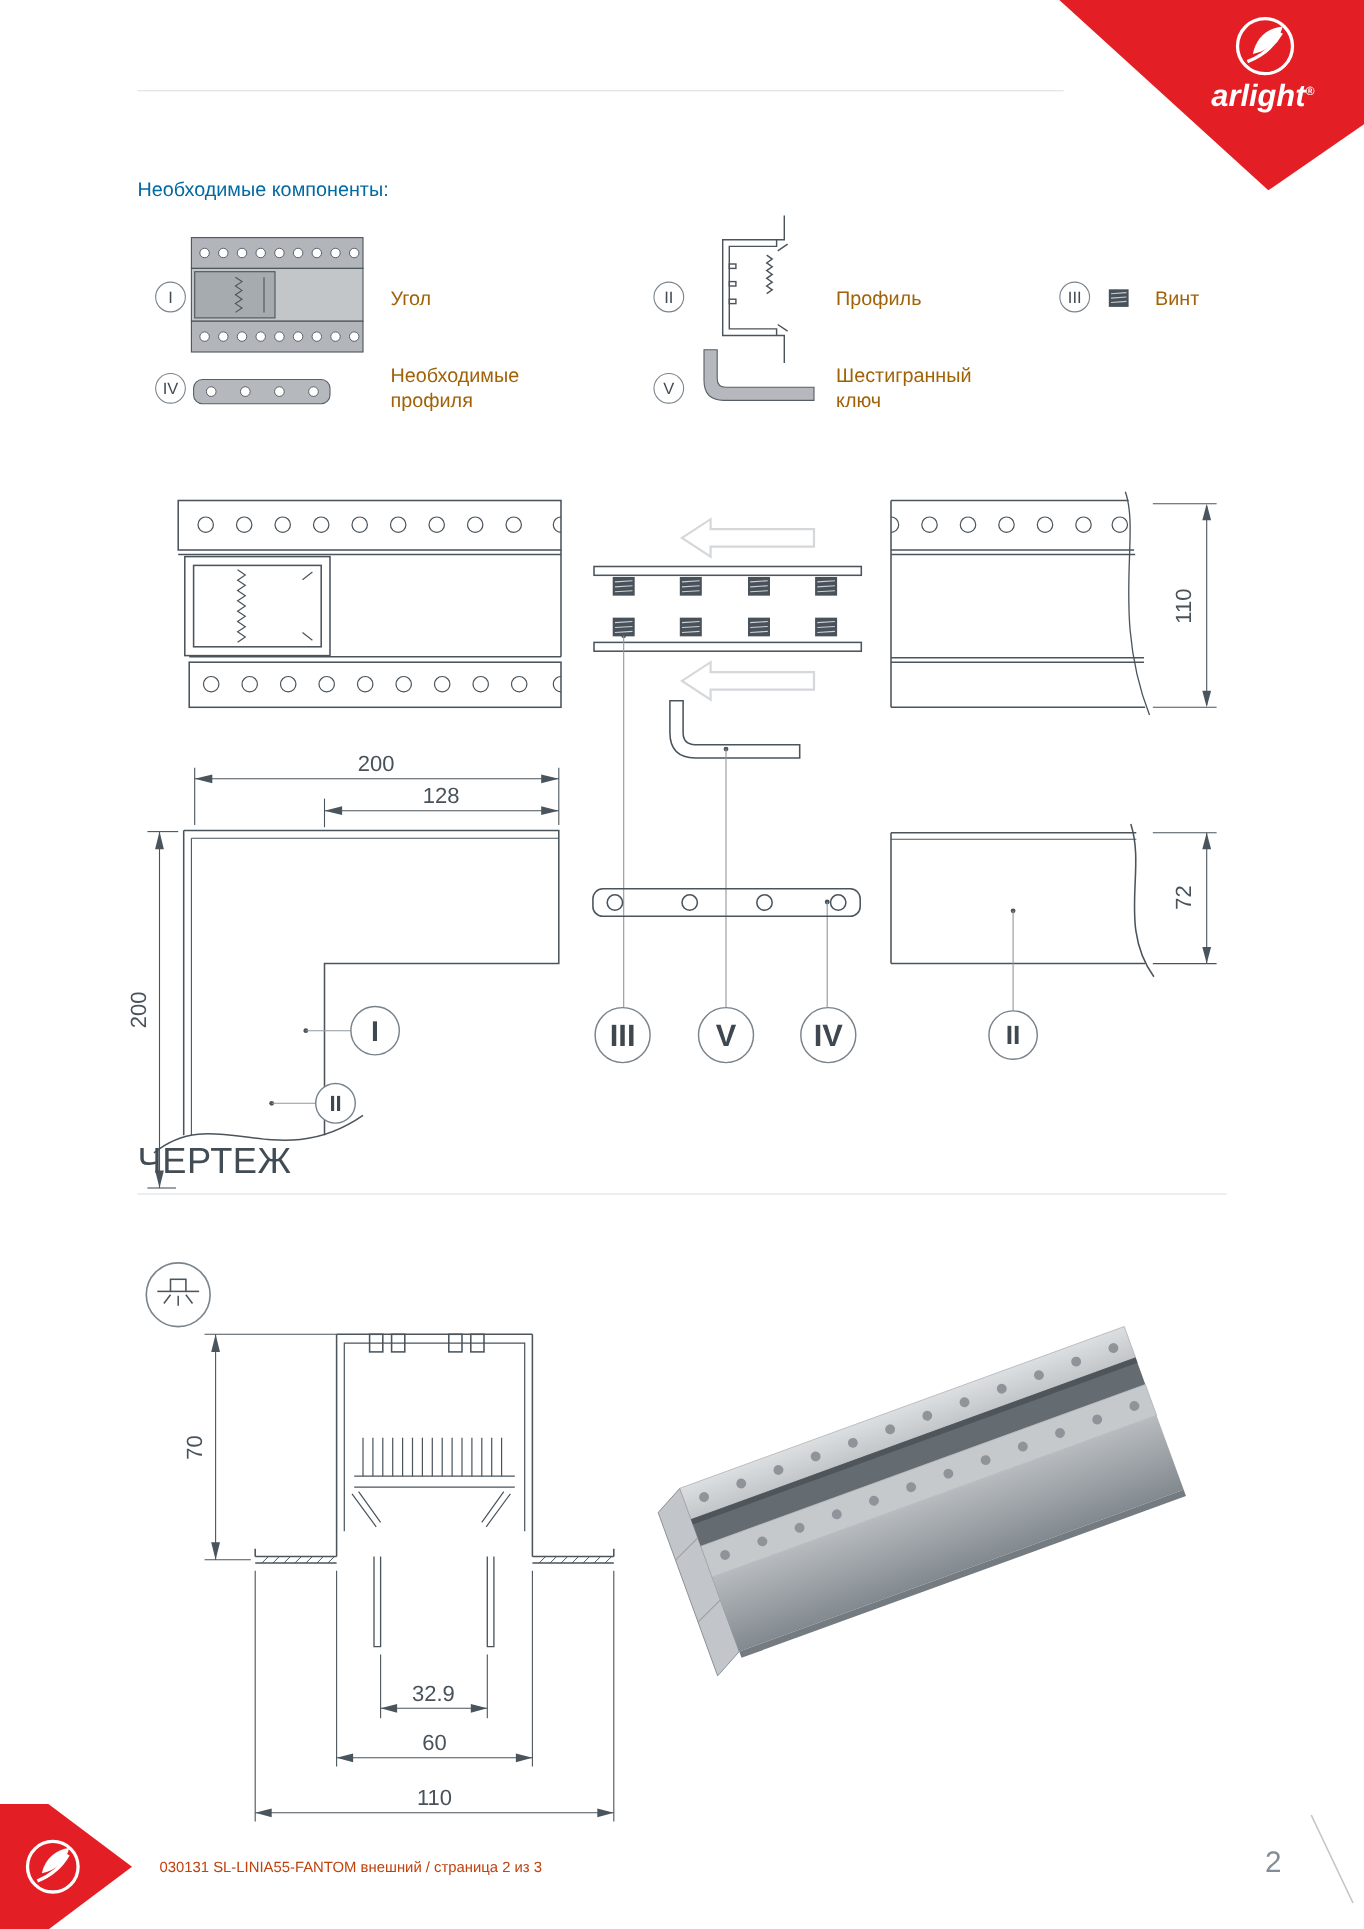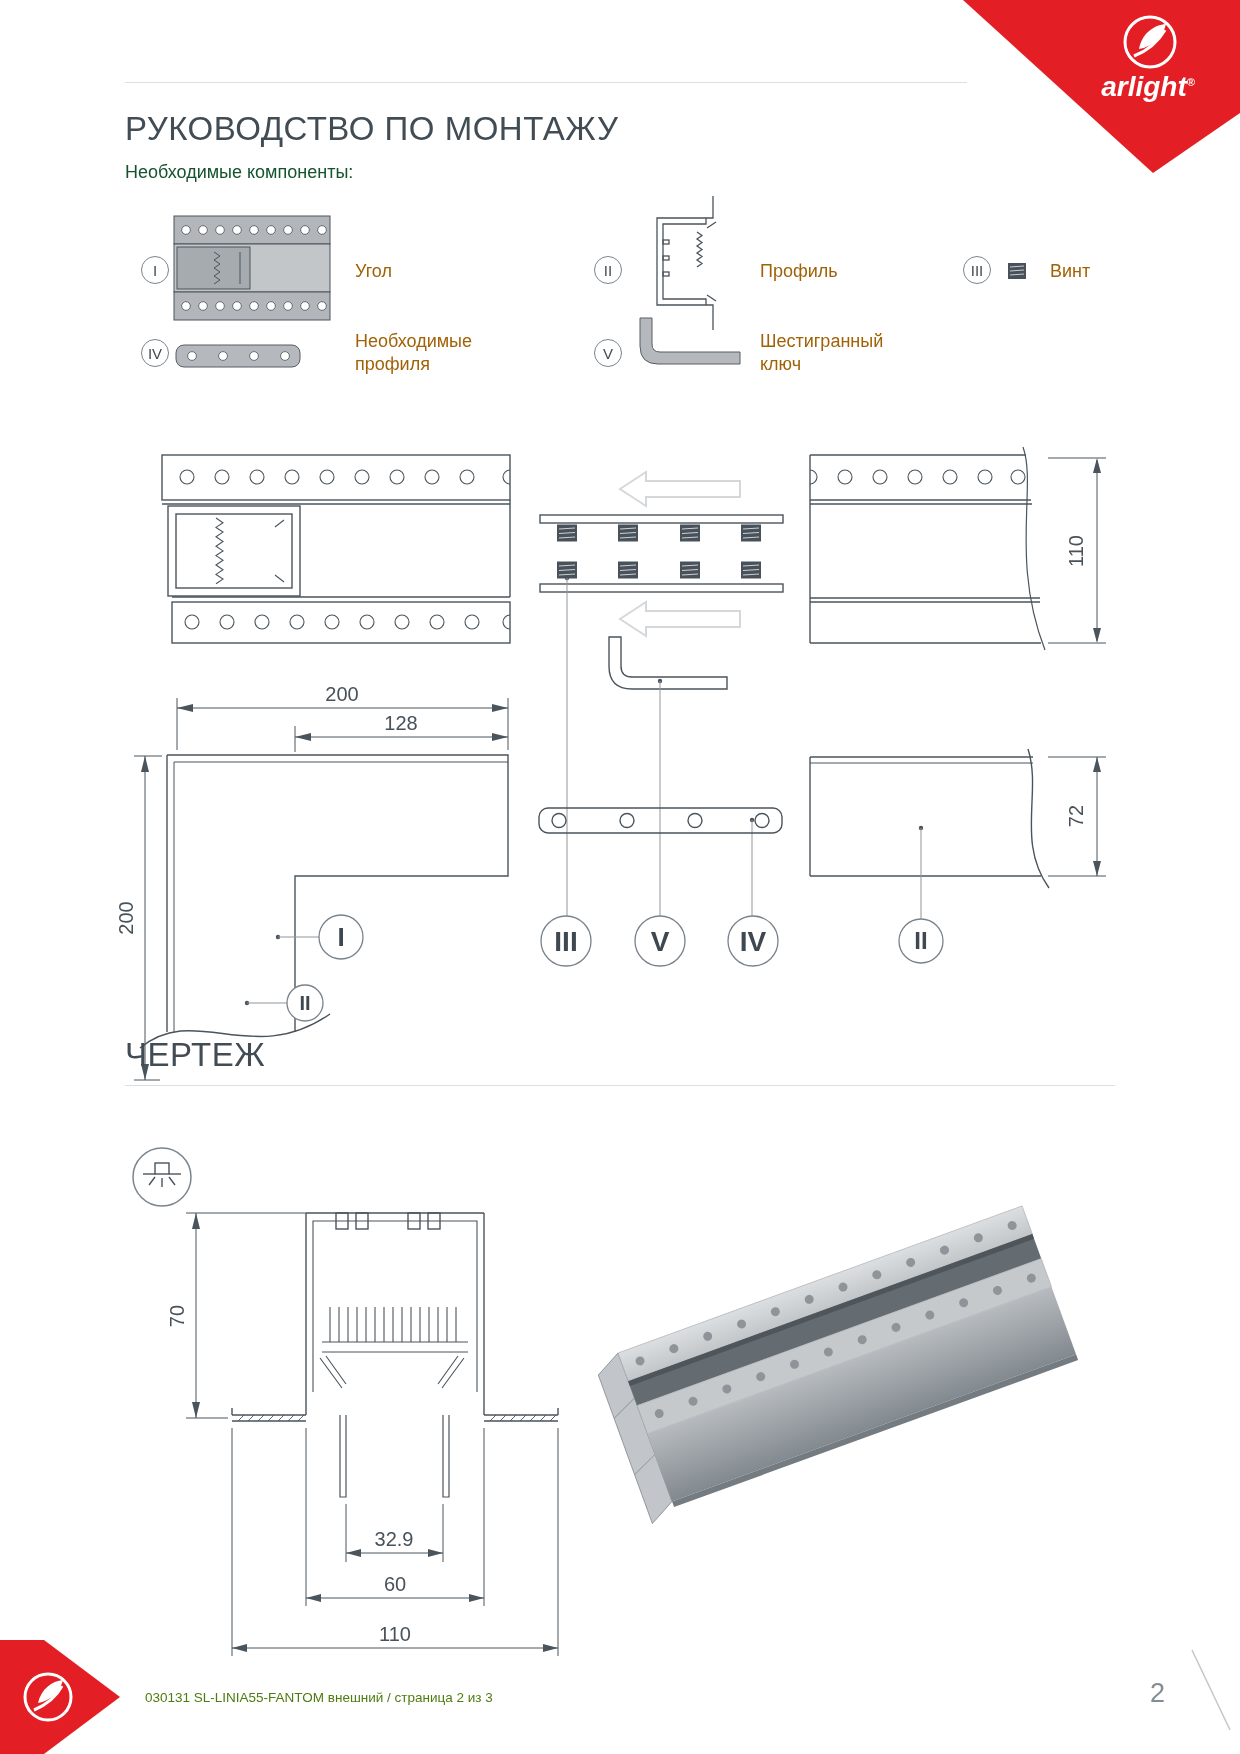--- a/index.html
+++ b/index.html
@@ -2,25 +2,25 @@
 <html><head>
 <meta charset="utf-8">
 <style>
   *{margin:0;padding:0;box-sizing:border-box}
   html,body{background:#fff}
   .page{position:relative;width:1240px;height:1754px;background:#ffffff;
         font-family:"Liberation Sans",sans-serif;overflow:hidden}
   .abs{position:absolute}
   .rule{position:absolute;height:1px;background:#dcdfe2}
   .title{font-size:33px;color:#414c54;letter-spacing:.5px;white-space:nowrap}
-  .subtitle{font-size:18px;color:#14532d}
+  .subtitle{font-size:18px;color:#0369a1}
   .part-label{font-size:18px;color:#a16207;line-height:23px}
   .num-circle{position:absolute;width:28px;height:28px;border:1.4px solid #7b848c;border-radius:50%;
       display:flex;align-items:center;justify-content:center;font-size:15px;color:#414b54;background:#fff}
-  .footer-text{font-size:13.5px;color:#4d7c0f;white-space:nowrap}
+  .footer-text{font-size:13.5px;color:#c2410c;white-space:nowrap}
   .page-num{font-size:27px;color:#848d94}
   svg{position:absolute;overflow:visible}
   svg text{font-family:"Liberation Sans",sans-serif}
   .ink{stroke:#4a545c;fill:none;stroke-width:1.4}
   .thin{stroke:#4a545c;fill:none;stroke-width:1}
   .leader{stroke:#8f979e;fill:none;stroke-width:1}
   .dimtx{fill:#48525a;font-size:20px;text-anchor:middle}
   .calloutc{stroke:#79828b;fill:#fff;stroke-width:1.3}
   .caltx{fill:#3f4850;font-weight:bold;text-anchor:middle}
 </style>
@@ -34,21 +34,20 @@
     <g>
       <circle cx="200" cy="42" r="25" fill="none" stroke="#ffffff" stroke-width="3"></circle>
       <path d="M189,49 C192,33 204,25 216,24 C213,37 202,47 189,49 Z" fill="#ffffff"></path>
       <path d="M184,56 C197,51 208,42 215,30" stroke="#ffffff" stroke-width="3" fill="none"></path>
     </g>
     <text x="198" y="96" text-anchor="middle" font-size="28" font-style="italic" font-weight="bold" fill="#ffffff"><tspan>arlight</tspan><tspan dy="-10" font-size="11">®</tspan></text>
   </svg>
 
   <div class="rule" style="left:125px;top:82px;width:842px"></div>
 
-  <div class="abs title" style="left:125px;top:110px">РУКОВОДСТВО ПО МОНТАЖУ</div>
   <div class="abs subtitle" style="left:125px;top:162px">Необходимые компоненты:</div>
 
   <div class="num-circle" style="left:141px;top:256px">
       <span>I</span>
     </div>
   <div class="num-circle" style="left:594px;top:256px">
       <span>II</span>
     </div>
   <div class="num-circle" style="left:963px;top:256px">
       <span>III</span>

